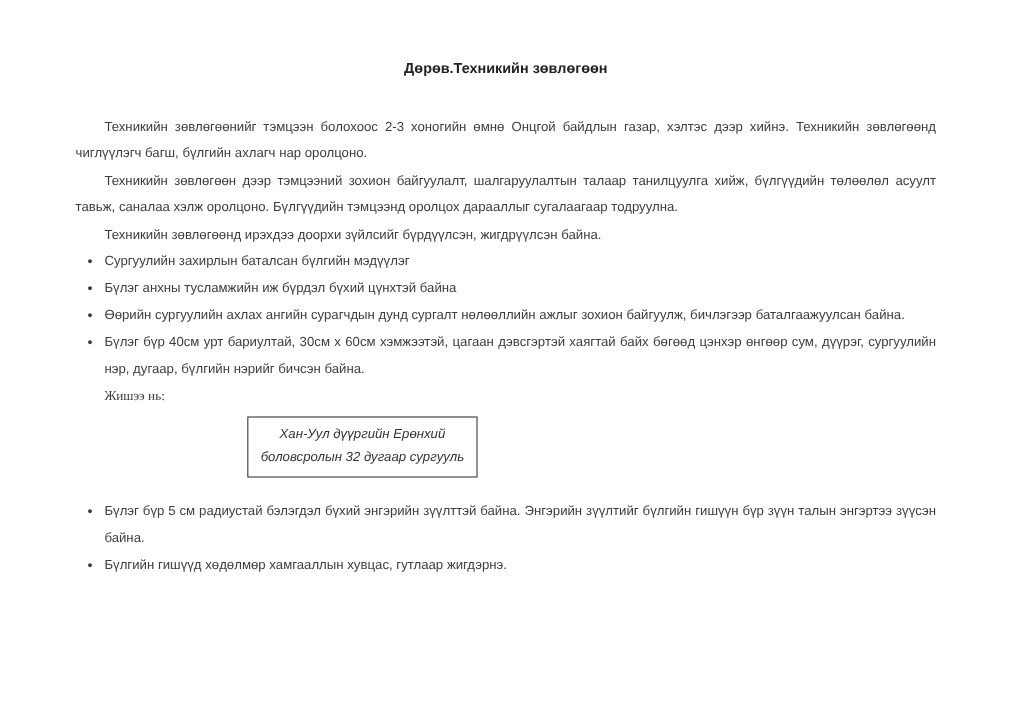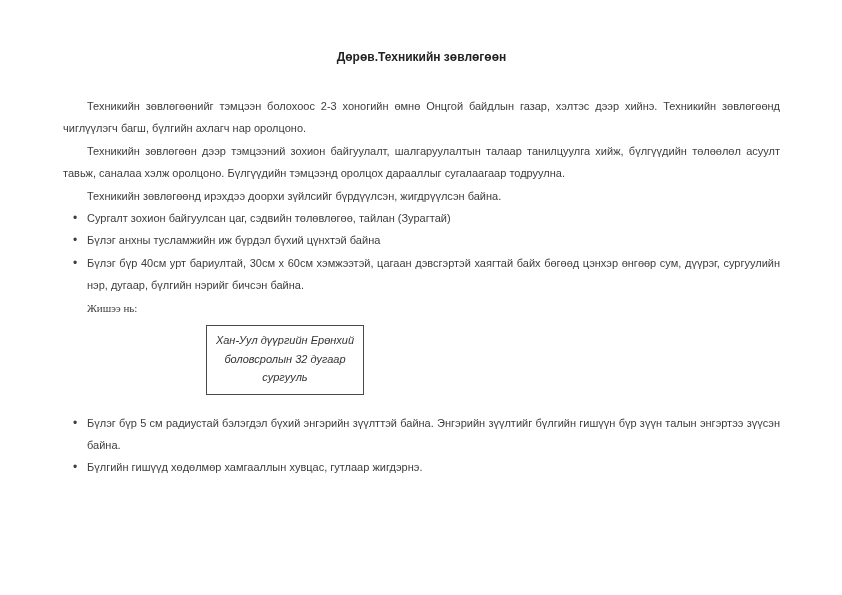--- a/index.html
+++ b/index.html
@@ -50,21 +50,21 @@
     top: 0;
     font-size: 12px;
     color: #3d3d3d;
   }
   .example-label {
     margin-left: 24px;
     font-family: Liberation Serif, serif;
   }
   .example-box {
     box-sizing: border-box;
-    width: 158px;
+    width: 192px;
     margin: 6px 0 17px 143px;
     border: 1px solid #4a4a4a;
     padding: 5px 8px 7px 8px;
     text-align: center;
     font-style: italic;
     font-size: 11px;
     line-height: 18.5px;
     color: #333333;
   }
   .example-box .b {
@@ -78,22 +78,23 @@
 
   <h1 class="title">Дөрөв.Техникийн зөвлөгөөн</h1>
 
   <p class="para">Техникийн зөвлөгөөнийг тэмцээн болохоос 2-3 хоногийн өмнө Онцгой байдлын газар, хэлтэс дээр хийнэ. Техникийн зөвлөгөөнд чиглүүлэгч багш, бүлгийн ахлагч нар оролцоно.</p>
 
   <p class="para">Техникийн зөвлөгөөн дээр тэмцээний зохион байгуулалт, шалгаруулалтын талаар танилцуулга хийж, бүлгүүдийн төлөөлөл асуулт тавьж, саналаа хэлж оролцоно. Бүлгүүдийн тэмцээнд оролцох дарааллыг сугалаагаар тодруулна.</p>
 
   <p class="para">Техникийн зөвлөгөөнд ирэхдээ доорхи зүйлсийг бүрдүүлсэн, жигдрүүлсэн байна.</p>
 
   <ul class="bullets">
-    <li>Сургалт зохион байгуулсан цаг, сэдвийн төлөвлөгөө, тайлан (Зурагтай)</li>
+    <li>Сургуулийн захирлын баталсан бүлгийн мэдүүлэг</li>
     <li>Бүлэг анхны тусламжийн иж бүрдэл бүхий цүнхтэй байна</li>
+    <li>Өөрийн сургуулийн ахлах ангийн сурагчдын дунд сургалт нөлөөллийн ажлыг зохион байгуулж, бичлэгээр баталгаажуулсан байна.</li>
     <li>Бүлэг бүр 40см урт бариултай, 30см х 60см хэмжээтэй, цагаан дэвсгэртэй хаягтай байх бөгөөд цэнхэр өнгөөр сум, дүүрэг, сургуулийн нэр, дугаар, бүлгийн нэрийг бичсэн байна.</li>
   </ul>
 
   <div class="example-label">Жишээ нь:</div>
 
   <div class="example-box">
     <div>Хан-Уул дүүргийн Ерөнхий</div>
     <div>боловсролын 32 дугаар сургууль</div>
   </div>
 

